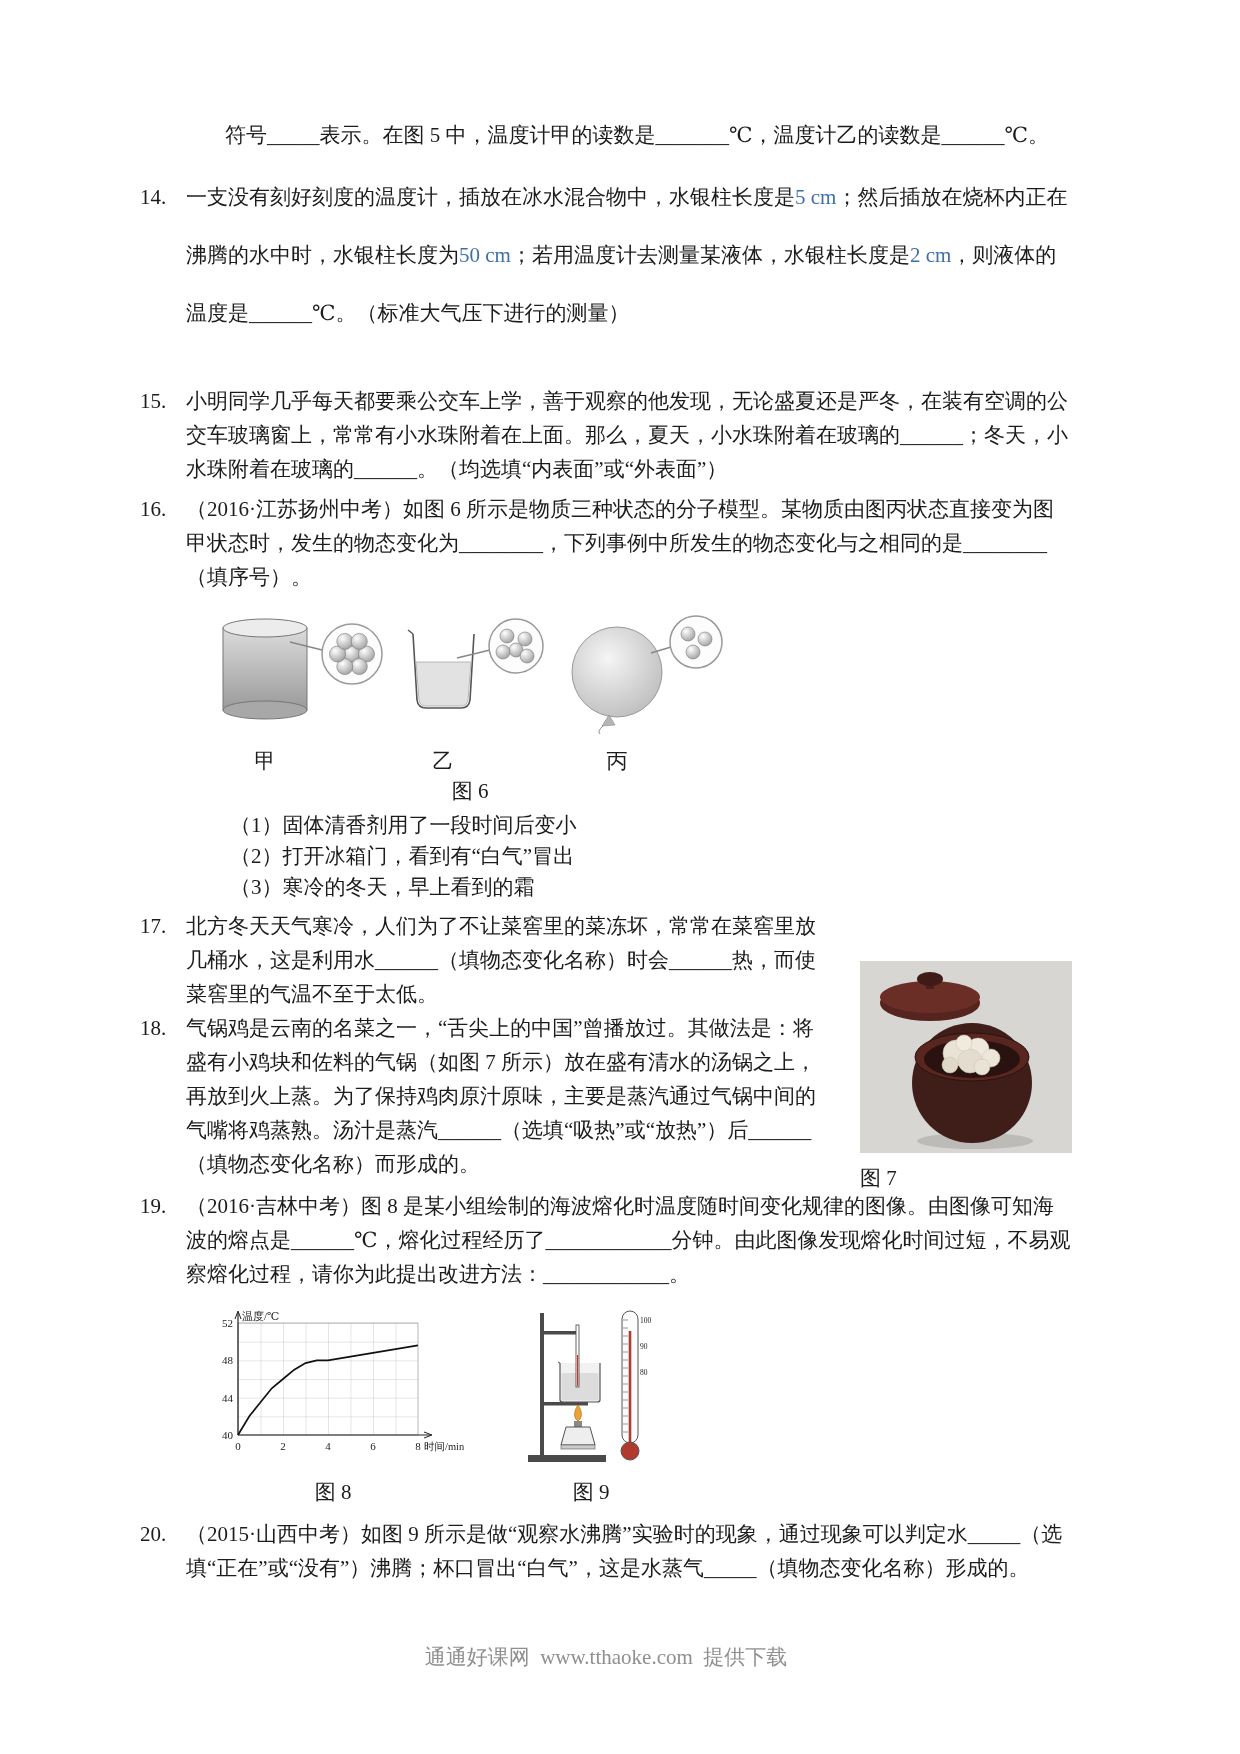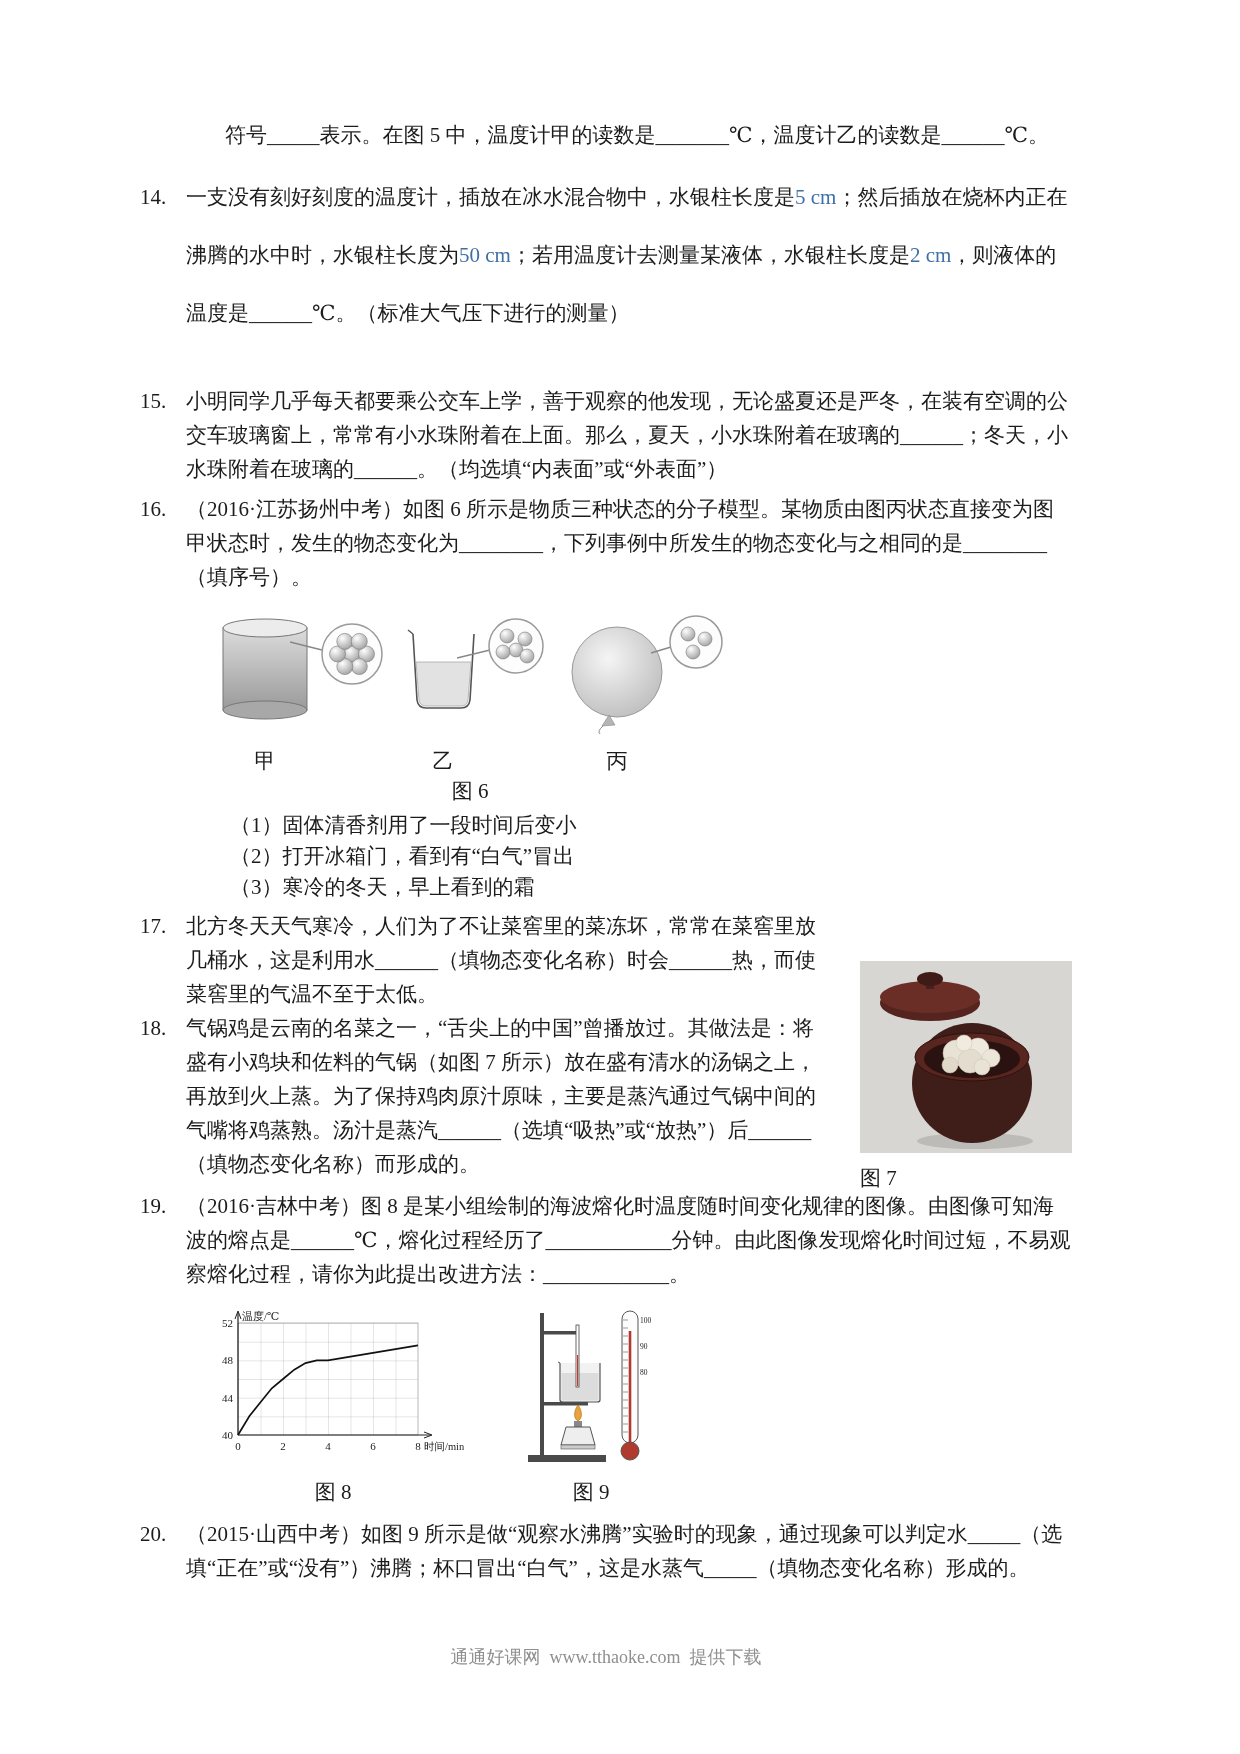--- a/index.html
+++ b/index.html
@@ -34,21 +34,21 @@
   .q16-items div { line-height:31px; }
   .q1718-wrap { position:relative; margin-top:6px; }
   .q1718-wrap .q { padding-right:248px; }
   .fig7-block { position:absolute; top:52px; right:0; width:212px; text-align:left; }
   .fig7-caption { line-height:30px; }
   #q19 { margin-top:8px; }
   .figs-row { display:flex; align-items:flex-end; gap:50px; margin:14px 0 0 60px; }
   .figblock { text-align:center; }
   .figblock .cap { line-height:30px; }
   #q20 { margin-top:10px; }
-  .footer { margin-top:55px; text-align:center; color:#8f8f8f; font-size:18px; white-space:pre; }
+  .footer { margin-top:55px; text-align:center; color:#8f8f8f; font-size:21px; white-space:pre; }
   svg text { font-family:"Liberation Serif","DejaVu Serif",serif; fill:#1c1c1c; }
 </style>
 </head>
 <body>
 
 <div class="page">
 
   <div class="cont-line">符号_____表示。在图 5 中，温度计甲的读数是_______℃，温度计乙的读数是______℃。</div>
 
   <div class="q dspace" id="q14">

